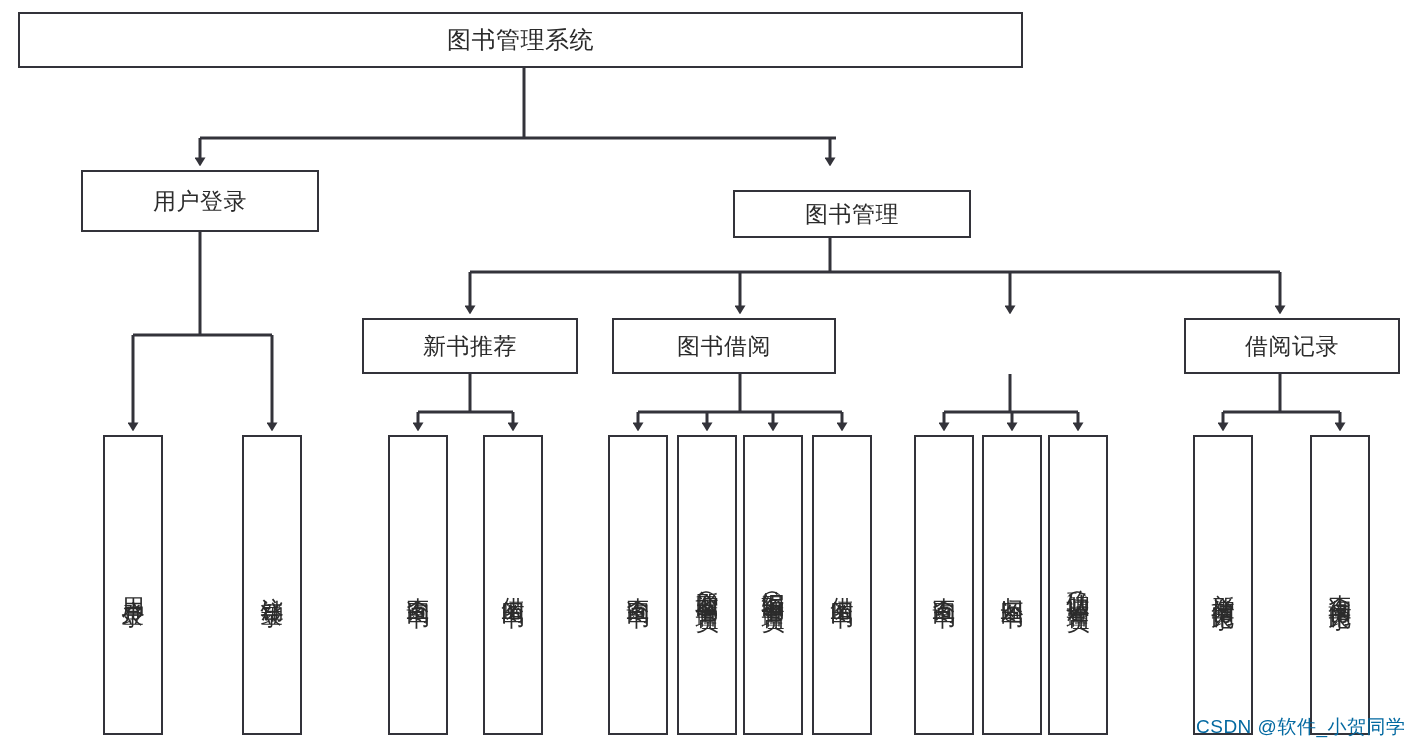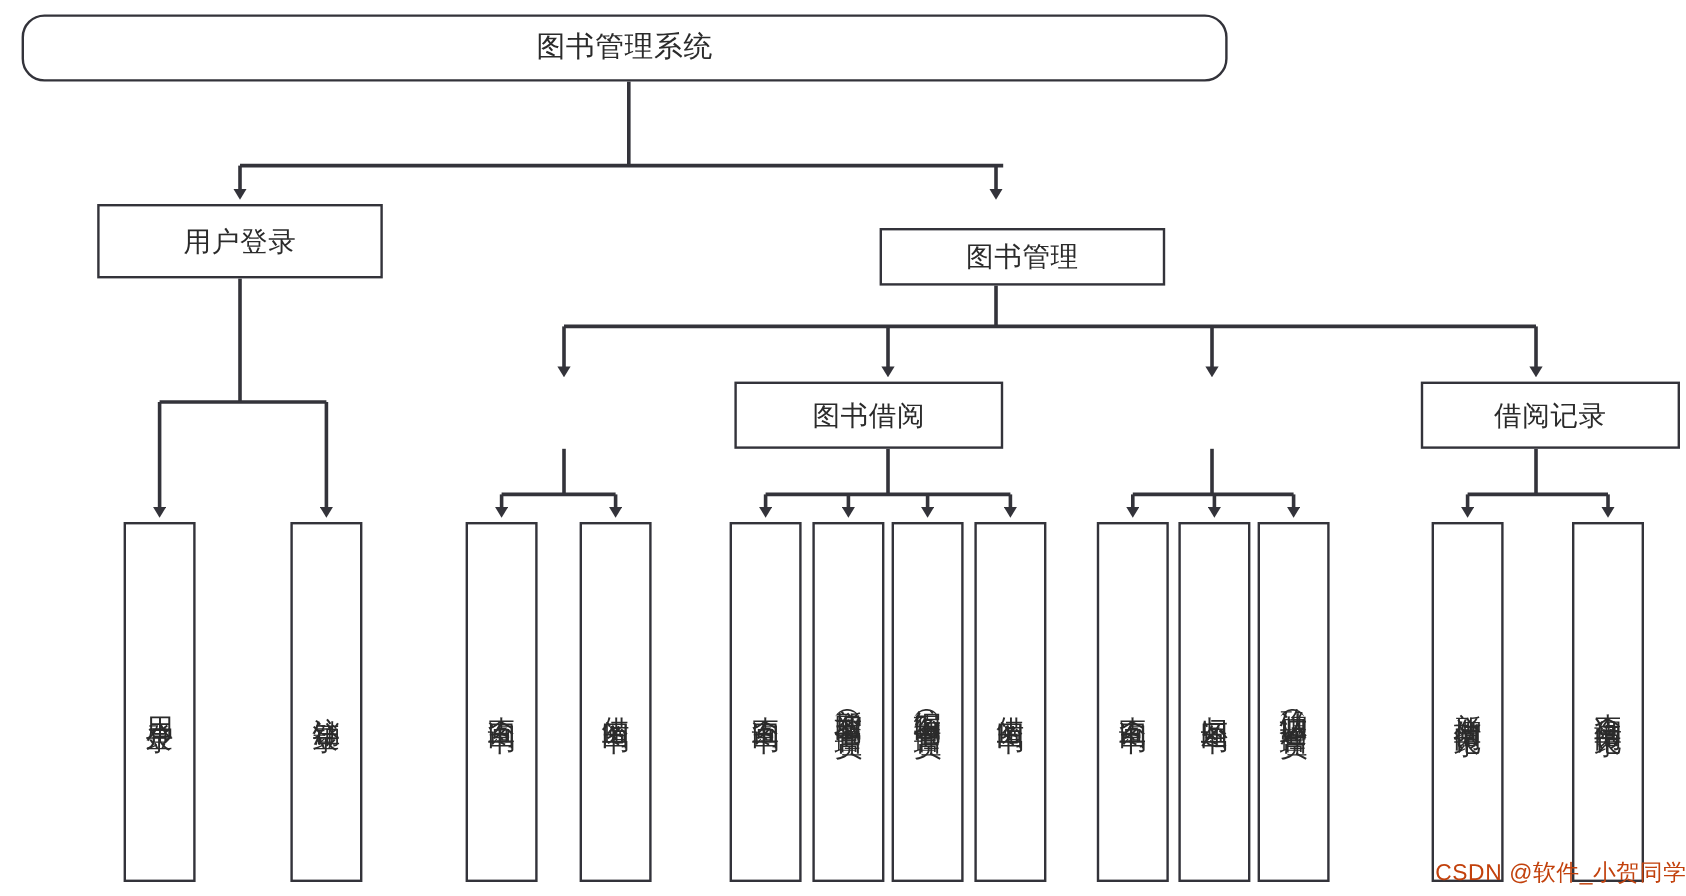--- a/index.html
+++ b/index.html
@@ -115,31 +115,34 @@
       <path d="M1012,412 L1012,423" marker-end="url(#arrow)"></path>
       <path d="M1078,412 L1078,423" marker-end="url(#arrow)"></path>
 
       <path d="M1280,374 L1280,412"></path>
       <path d="M1223,412 L1340,412"></path>
       <path d="M1223,412 L1223,423" marker-end="url(#arrow)"></path>
       <path d="M1340,412 L1340,423" marker-end="url(#arrow)"></path>
     </g>
   </svg>
 
-  <div class="node root horiz" id="node-root" style="left: 18px; top: 12px; width: 1005px; height: 56px; border-radius: 19px;">
+  <div class="node root horiz" id="node-root" style="left: 18px; top: 12px; width: 1005px; height: 56px;">
     <span class="lbl">图书管理系统</span>
   </div>
 
   <div class="node horiz" id="node-l2-0" style="left: 81px; top: 170px; width: 238px; height: 62px;">
     <span class="lbl">用户登录</span>
   </div>
   <div class="node horiz" id="node-l2-1" style="left: 733px; top: 170px; width: 238px; height: 48px; margin-top: 20px;">
     <span class="lbl">图书管理</span>
   </div>
 
+  <div class="node horiz" id="node-l3-0" style="left: 362px; top: 318px; width: 216px; height: 56px;">
+    <span class="lbl">新书推荐</span>
+  </div>
   <div class="node horiz" id="node-l3-1" style="left: 612px; top: 318px; width: 224px; height: 56px;">
     <span class="lbl">图书借阅</span>
   </div>
   <div class="node horiz" id="node-l3-3" style="left: 1184px; top: 318px; width: 216px; height: 56px;">
     <span class="lbl">借阅记录</span>
   </div>
 
   <div class="node leaf" id="node-leaf-0" style="left: 103px; top: 435px; width: 60px; height: 300px;">
     <span class="lbl">用户登录</span>
   </div>
@@ -173,15 +176,15 @@
   <div class="node leaf" id="node-leaf-10" style="left: 1048px; top: 435px; width: 60px; height: 300px;">
     <span class="lbl">确认归还（管理员）</span>
   </div>
   <div class="node leaf" id="node-leaf-11" style="left: 1193px; top: 435px; width: 60px; height: 300px;">
     <span class="lbl">新增借阅记录</span>
   </div>
   <div class="node leaf" id="node-leaf-12" style="left: 1310px; top: 435px; width: 60px; height: 300px;">
     <span class="lbl">查询借阅记录</span>
   </div>
 
-  <div class="watermark" id="watermark" style="left: 1196px; top: 714px; color: #c2410c;">CSDN @软件_小贺同学</div>
+  <div class="watermark" id="watermark" style="left: 1196px; top: 714px; color: #0369a1;">CSDN @软件_小贺同学</div>
 
 </div>
 
 </body></html>

